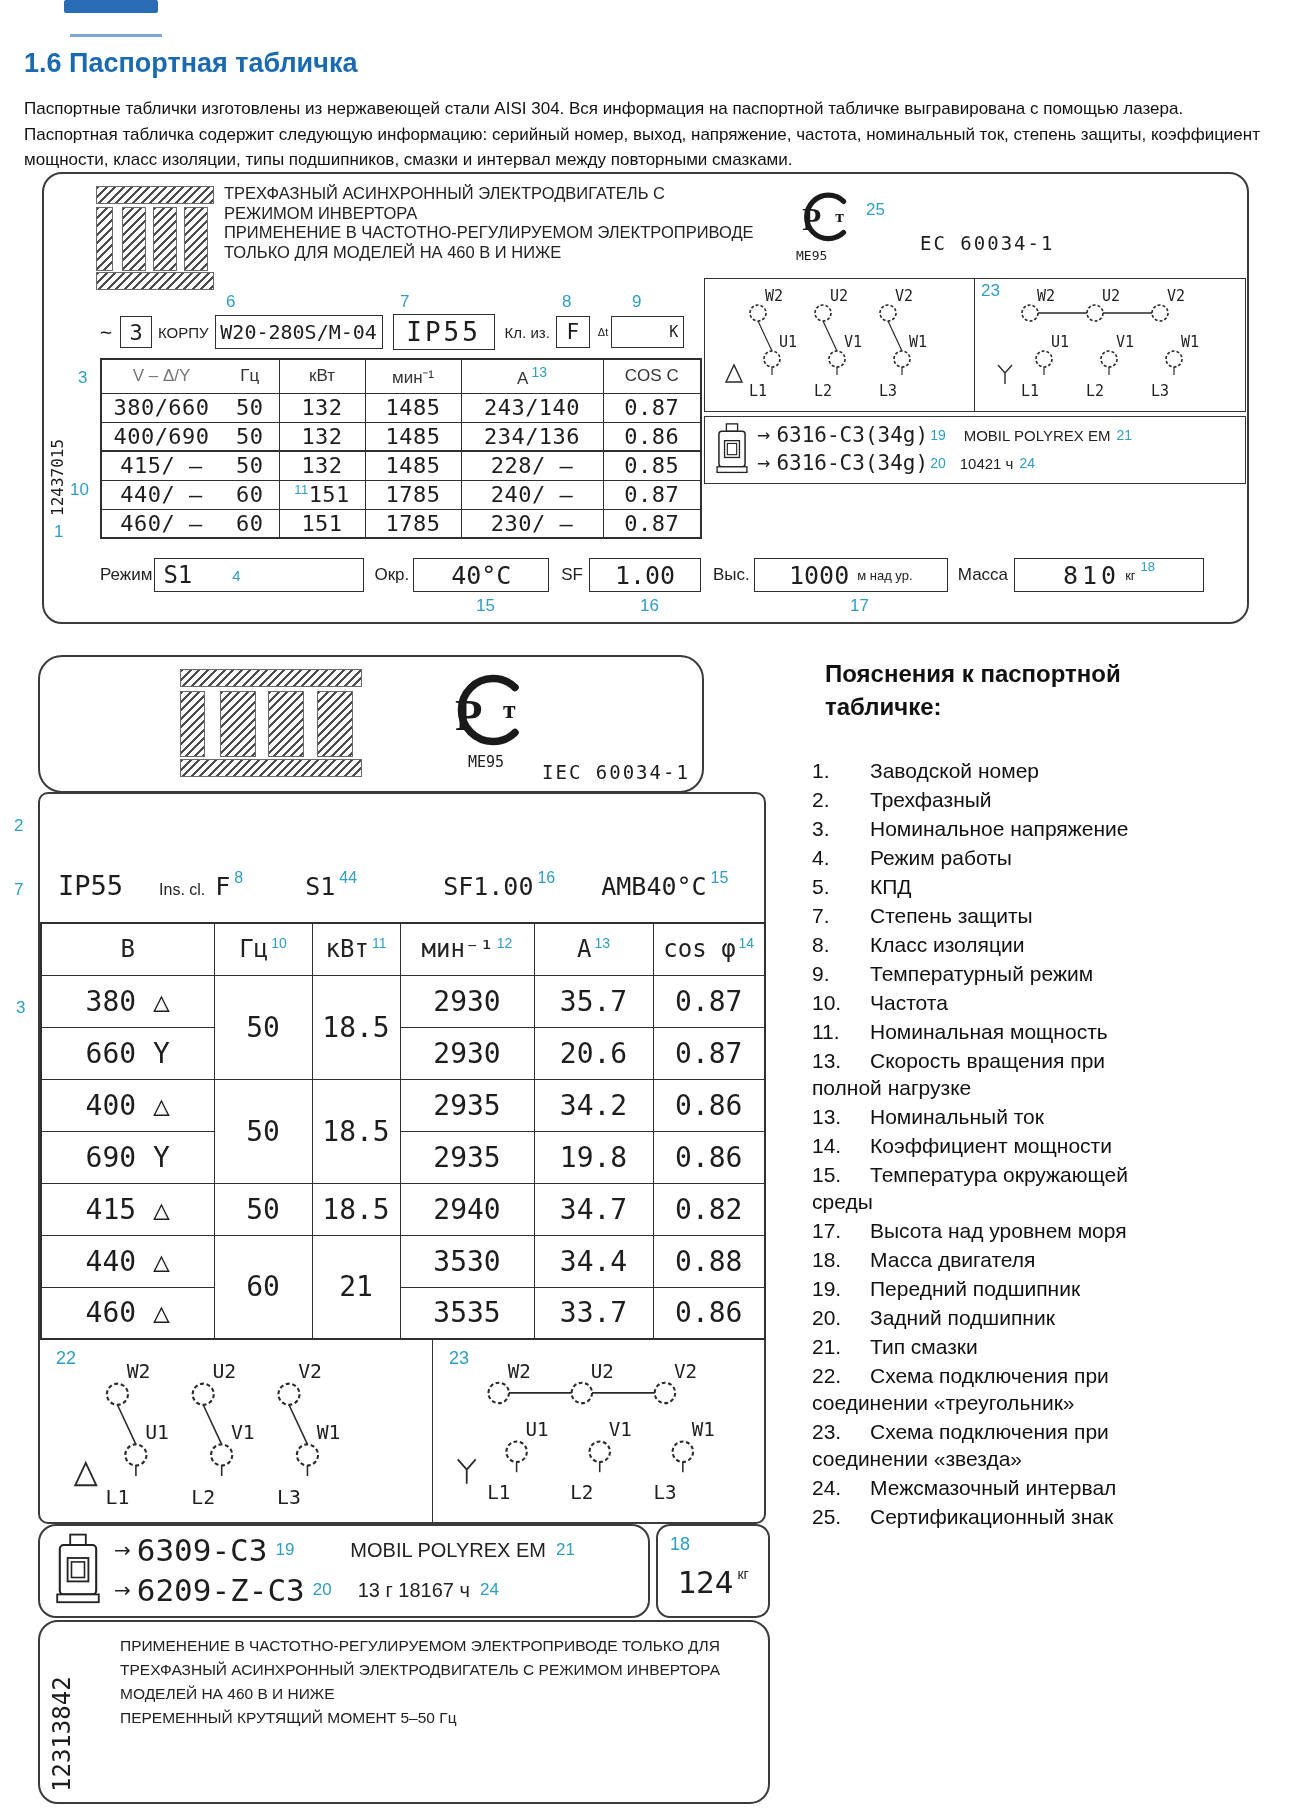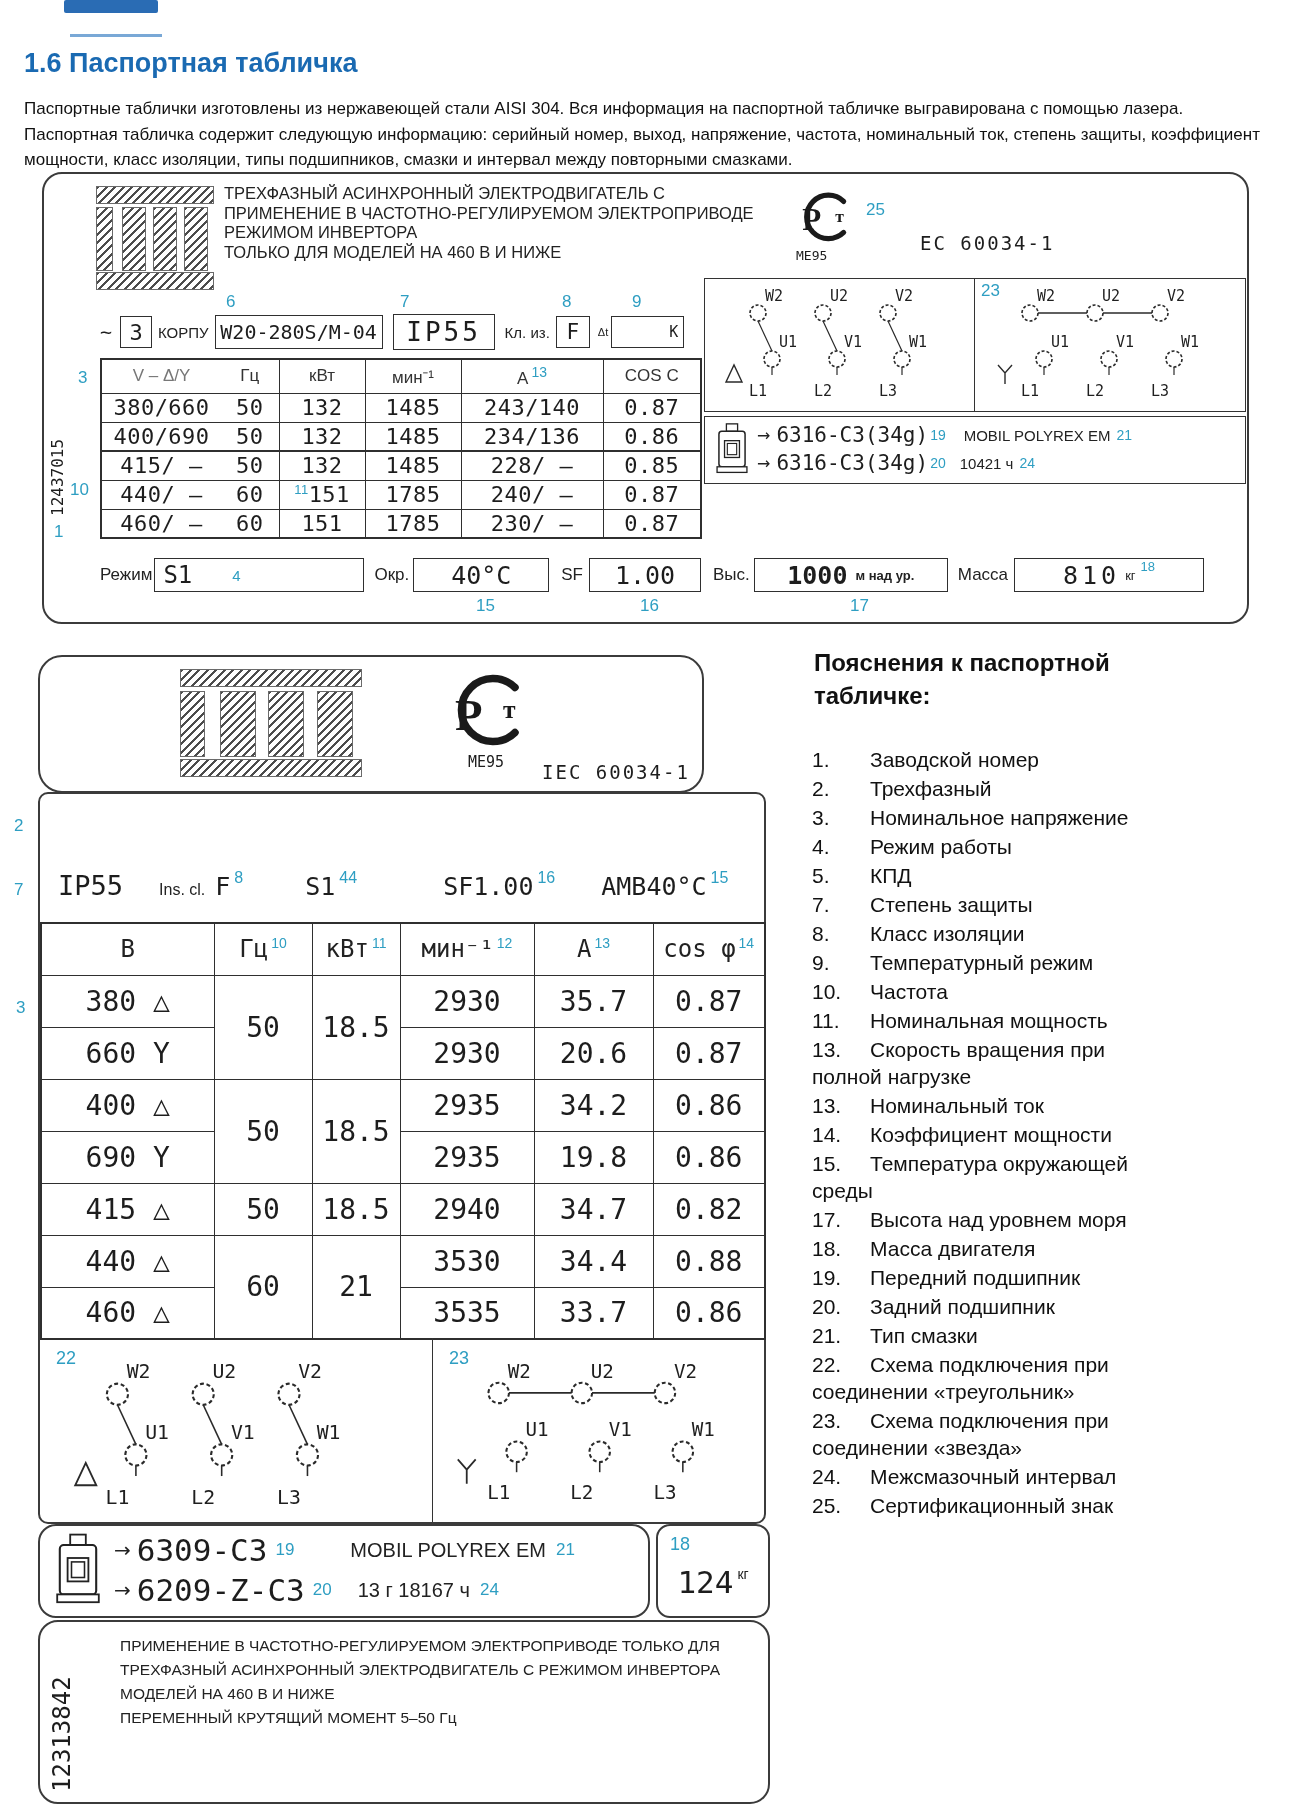--- a/index.html
+++ b/index.html
@@ -56,21 +56,21 @@
   .t2 td{font-family:"DejaVu Sans Mono",monospace;font-size:28px;color:#1d1d1d;}
 
   
   .diagram text{font-family:"DejaVu Sans Mono",monospace;fill:#1f1f1f;}
   .diagram circle{fill:#fff;stroke:#2a2a2a;stroke-width:1.6;stroke-dasharray:3 2;}
   .diagram line,.diagram path,.diagram polygon{stroke:#2a2a2a;fill:none;}
 
   .p1-head{position:absolute;left:180px;top:10px;font-size:16.5px;line-height:19.5px;color:#222;
            font-family:"Liberation Sans",sans-serif;}
   .legend-block{position:absolute;left:812px;top:644px;width:400px;}
-  .legend-block h2{font-size:24px;line-height:33px;font-weight:bold;color:#111;margin:2px;width:370px;}
+  .legend-block h2{font-size:24px;line-height:33px;font-weight:bold;color:#111;margin:13px;width:370px;}
   .llist{margin-top:34px;width:350px;font-size:21px;line-height:27px;color:#111;}
   .li{margin-bottom:2px;}
   .ln{display:inline-block;min-width:58px;}
 
   .bline{position:absolute;display:flex;align-items:center;}
   .arrow{font-family:"DejaVu Sans",sans-serif;color:#222;margin-right:6px;}
 </style>
 </head>
 <body>
 
@@ -92,22 +92,22 @@
       <i class="wl-top"></i>
         <i class="wl-left"></i>
         <i class="wl-a"></i>
         <i class="wl-b"></i>
         <i class="wl-c"></i>
         <i class="wl-bot"></i>
     </div>
 
     <div class="p1-head">
       <div>ТРЕХФАЗНЫЙ АСИНХРОННЫЙ ЭЛЕКТРОДВИГАТЕЛЬ С</div>
+      <div>РЕЖИМОМ ИНВЕРТОРА</div>
       <div>ПРИМЕНЕНИЕ В ЧАСТОТНО-РЕГУЛИРУЕМОМ ЭЛЕКТРОПРИВОДЕ</div>
-      <div>РЕЖИМОМ ИНВЕРТОРА</div>
       <div>ТОЛЬКО ДЛЯ МОДЕЛЕЙ НА 460 В И НИЖЕ</div>
     </div>
 
     <svg class="abs" style="left:746px;top:16px;" width="70" height="58" viewBox="0 0 64 56">
       <path d="M50 11 A21 21 0 1 0 50 41" stroke="#1a1a1a" stroke-width="5" fill="none" stroke-linecap="round"></path>
       <text x="10" y="39" font-size="30" font-weight="bold" font-family="Liberation Serif,serif" fill="#1a1a1a">Р</text>
       <text x="42" y="31" font-size="17" font-weight="bold" font-family="Liberation Serif,serif" fill="#1a1a1a">т</text>
     </svg>
     <span class="callout abs" style="left:822px;top:26px;">25</span>
     <span class="abs mono" style="left:752px;top:74px;font-size:13px;">ME95</span>
@@ -278,21 +278,21 @@
       <span class="lbl" style="font-size:17px;">Режим</span>
       <span class="vbox" style="width:200px;height:32px;font-size:24px;justify-content:flex-start;padding-left:8px;margin-left:2px;">
         <span>S1</span>
         <span class="callout" style="font-size:15px;margin-left:40px;">4</span>
       </span>
       <span class="lbl" style="font-size:17px;margin-left:10px;">Окр.</span>
       <span class="vbox" style="width:134px;height:32px;font-size:25px;margin-left:4px;">40°C</span>
       <span class="lbl" style="font-size:17px;margin-left:12px;">SF</span>
       <span class="vbox" style="width:110px;height:32px;font-size:25px;margin-left:6px;">1.00</span>
       <span class="lbl" style="font-size:17px;margin-left:12px;">Выс.</span>
-      <span class="vbox" style="width:192px;height:32px;margin-left:4px;gap:8px;font-weight:bold;">
+      <span class="vbox" style="width:192px;height:32px;margin-left:4px;gap:8px;">
         <span style="font-size:25px;">1000</span>
         <span class="lbl" style="font-size:13px;">м над ур.</span>
       </span>
       <span class="lbl" style="font-size:17px;margin-left:10px;">Масса</span>
       <span class="vbox" style="width:188px;height:32px;margin-left:6px;gap:5px;">
         <span style="font-size:25px;letter-spacing:4px;">810</span>
         <span class="lbl" style="font-size:13px;">кг</span>
         <span class="callout" style="font-size:13px;align-self:flex-start;">18</span>
       </span>
     </div>

